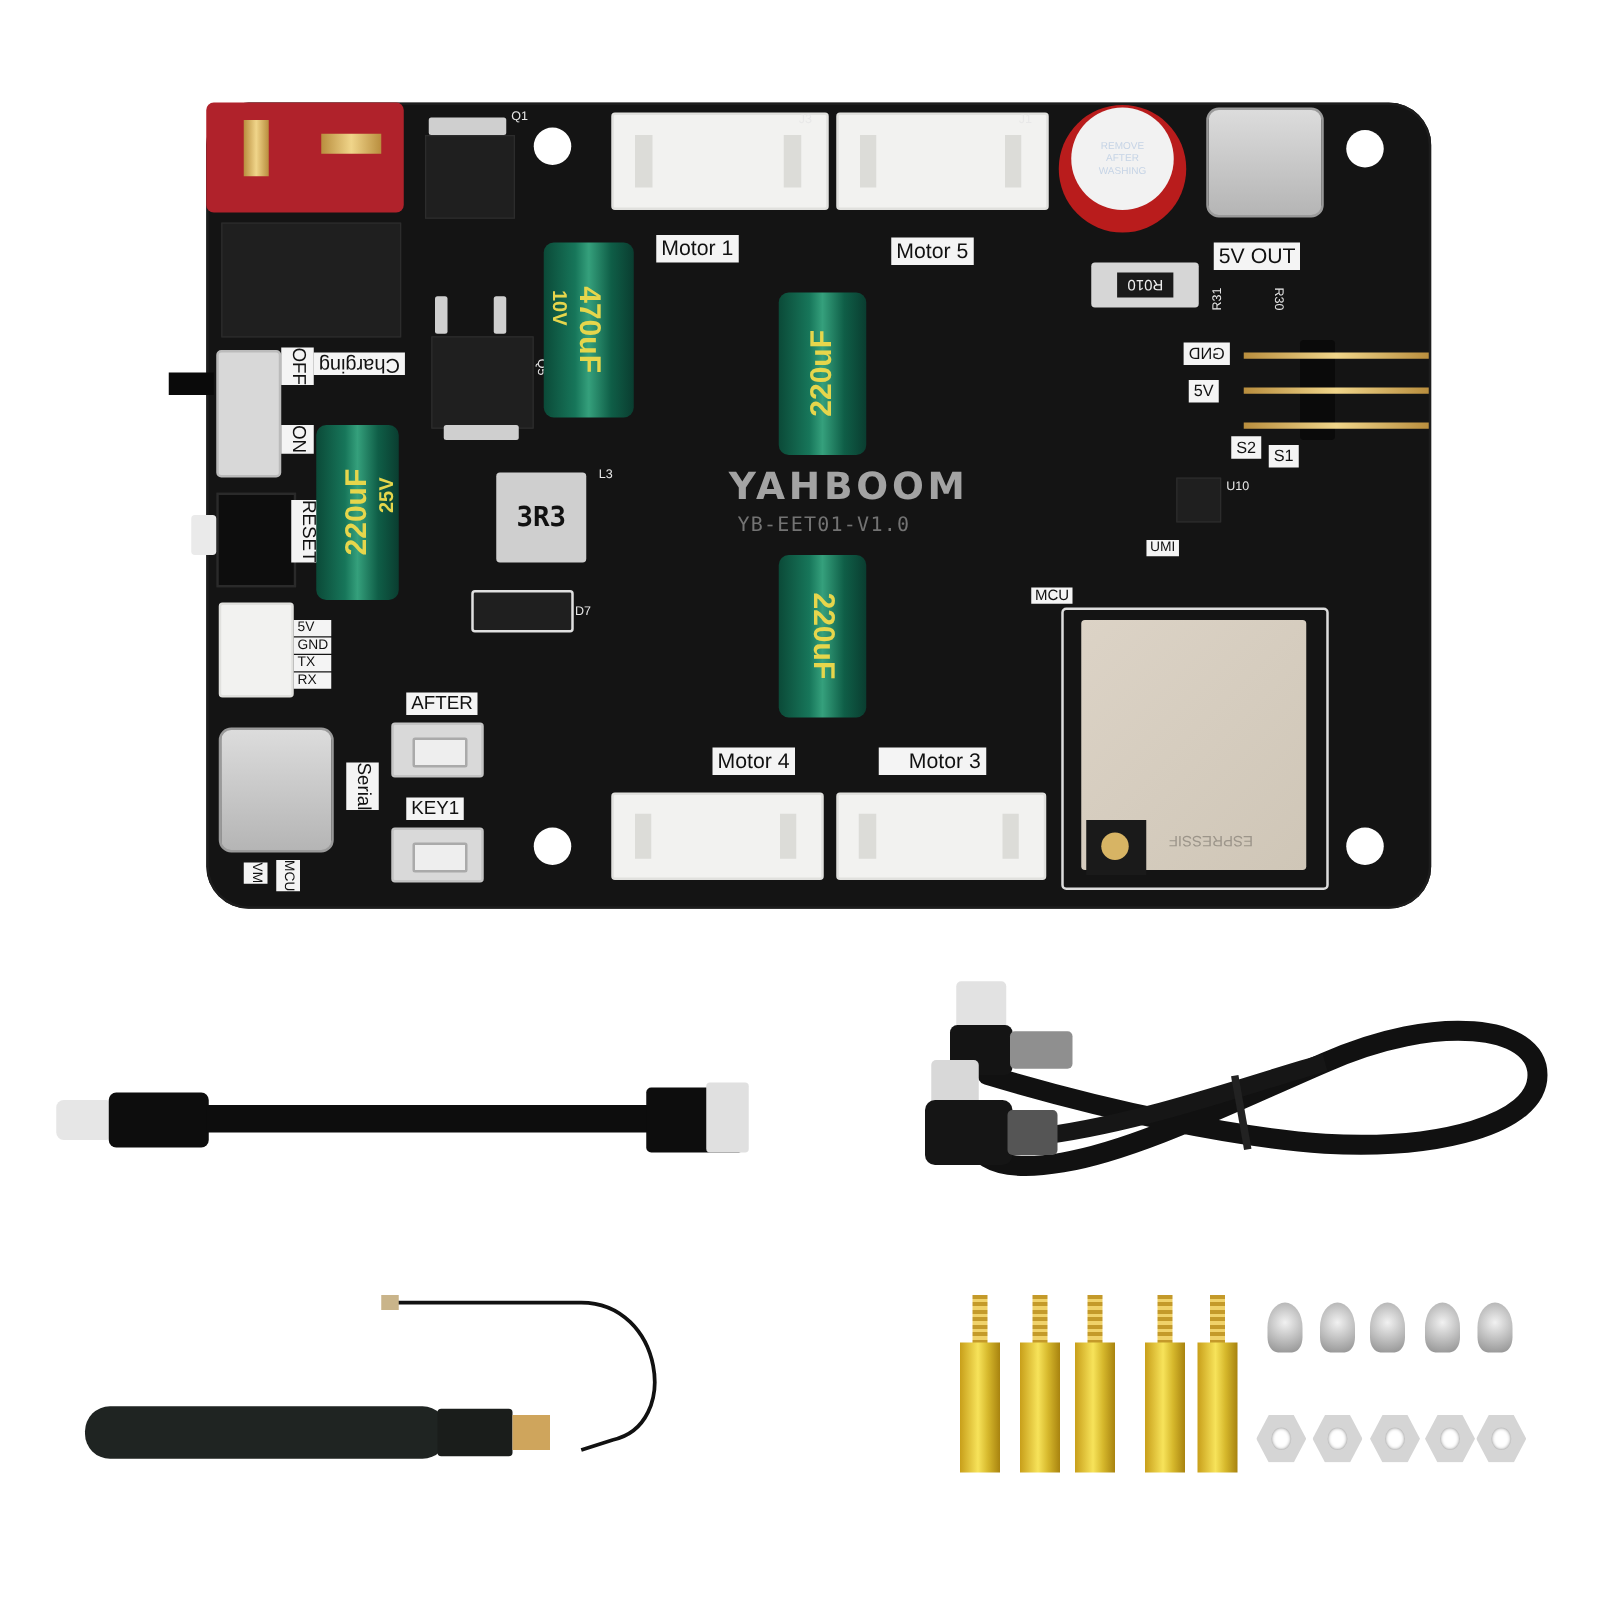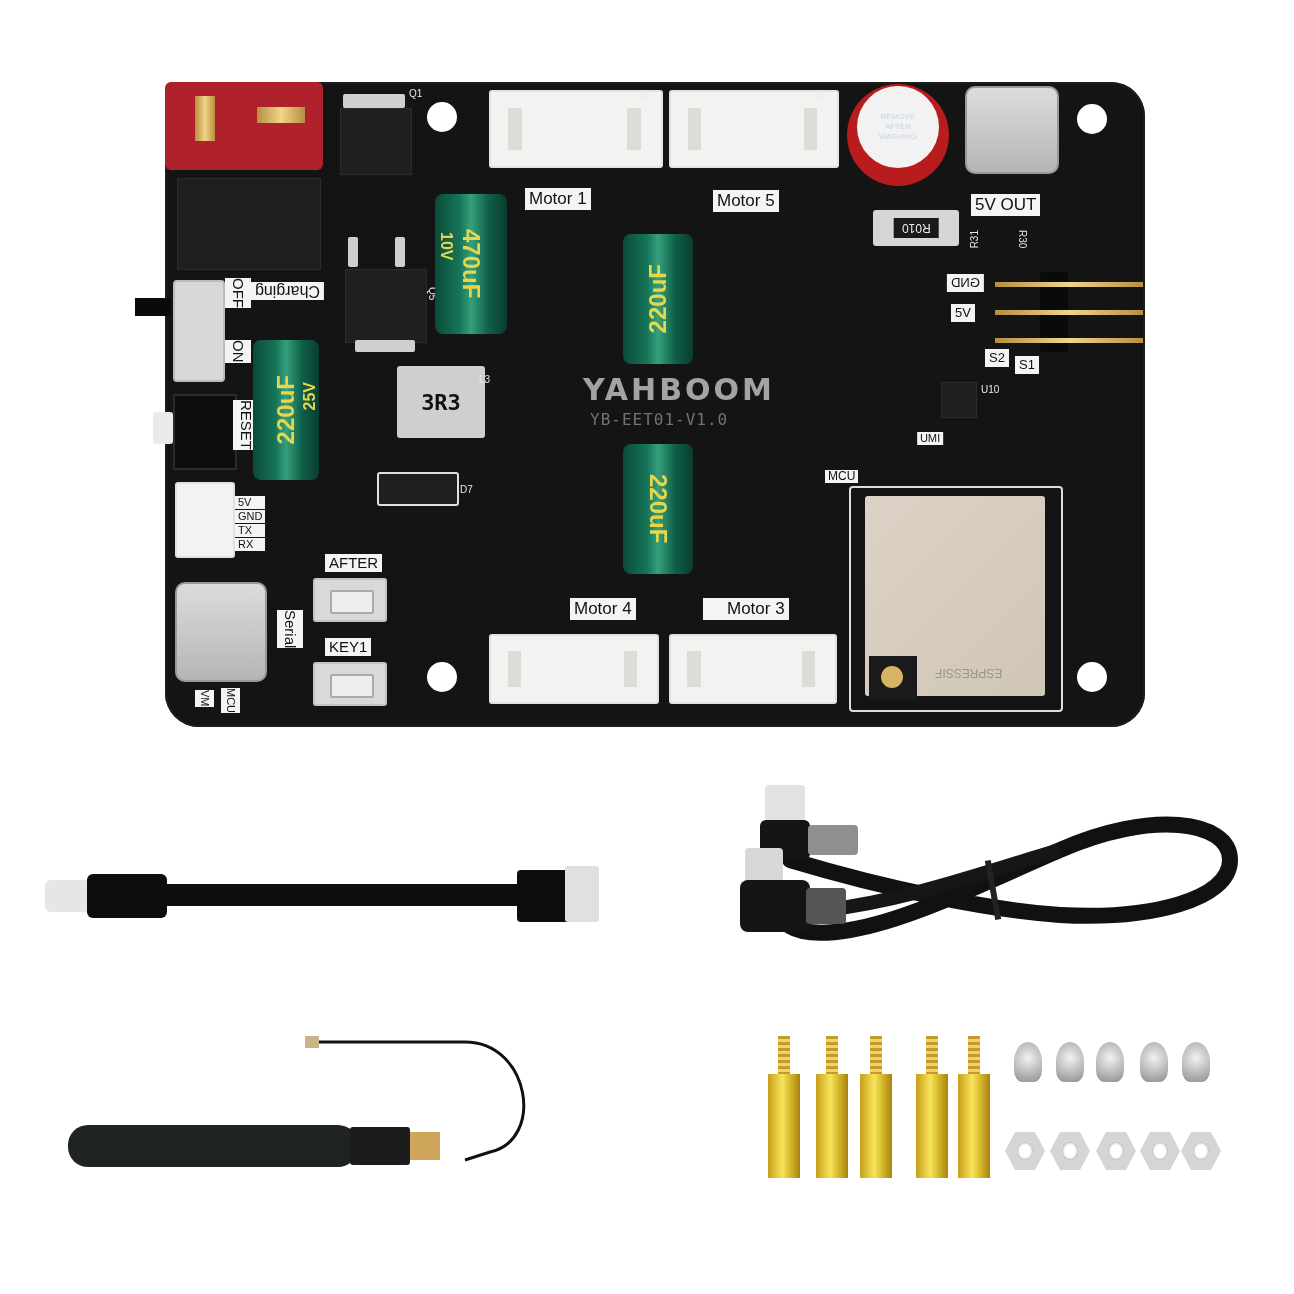--- a/index.html
+++ b/index.html
@@ -75,21 +75,21 @@
   <div class="abs cap" style="left:88px;top:258px;width:66px;height:140px;">
     <span class="vt180">220uF</span>
   </div>
   <div class="abs" style="left:136px;top:300px;color:#e6d64c;font-size:16px;font-weight:bold;writing-mode:vertical-rl;transform:rotate(180deg);">25V</div>
 
   <div class="abs cap" style="left:270px;top:112px;width:72px;height:140px;">
     <span class="vt">470uF</span>
   </div>
   <div class="abs" style="left:272px;top:150px;color:#e6d64c;font-size:16px;font-weight:bold;writing-mode:vertical-rl;">10V</div>
 
-  <div class="abs" style="left:232px;top:284px;width:88px;height:72px;background:#cfcfcf;border-radius:3px;display:flex;align-items:center;justify-content:center;text-align:right;">
+  <div class="abs" style="left:232px;top:296px;width:72px;height:72px;background:#cfcfcf;border-radius:3px;display:flex;align-items:center;justify-content:center;text-align:right;">
     <span style="font-weight:bold;font-size:22px;color:#111;font-family:'DejaVu Sans Mono',monospace;">3R3</span>
   </div>
   <div class="abs plain" style="left:314px;top:292px;">L3</div>
 
   <div class="abs" style="left:212px;top:390px;width:78px;height:30px;background:#1f1f1f;border:2px solid #e0e0e0;border-radius:3px;"></div>
   <div class="abs plain" style="left:295px;top:402px;">D7</div>
 
   <div class="abs conn" style="left:10px;top:400px;width:56px;height:72px;"></div>
   <div class="abs" style="left:70px;top:414px;display:flex;flex-direction:column;gap:1px;">
     <div class="silk sm">5V</div>

